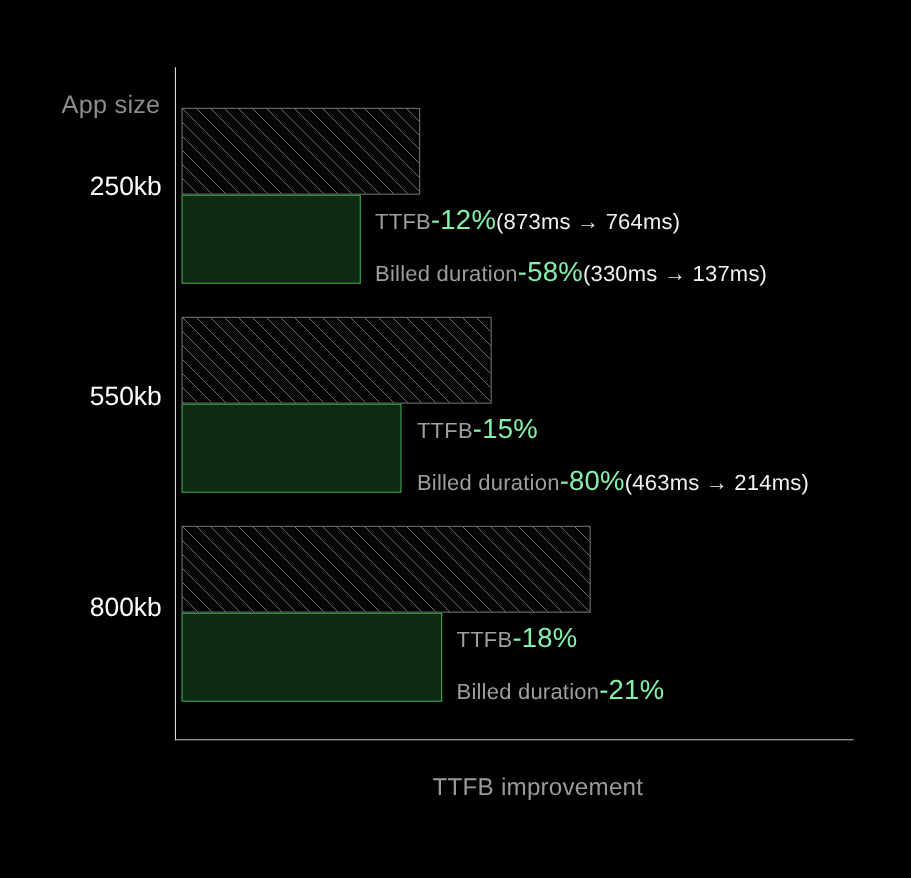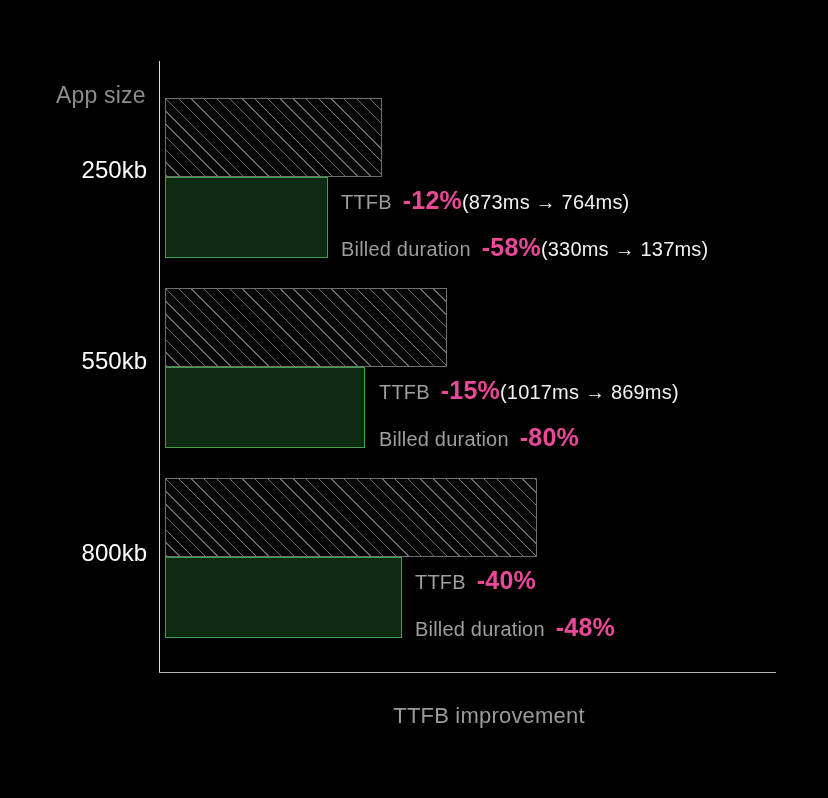--- a/index.html
+++ b/index.html
@@ -111,23 +111,22 @@
     align-items: baseline;
     white-space: nowrap;
   }
   .metric-name {
     font-size: 20px;
     color: #9e9e9e;
     letter-spacing: 0.2px;
   }
   .metric-pct {
     font-size: 25px;
-    font-weight: bold;
-    color: #ec4899;
-    margin-left: 11px;
+    font-weight: normal;
+    color: #86efac;
     letter-spacing: 0.2px;
   }
   .metric-delta {
     font-size: 20px;
     color: #f2f2f2;
     letter-spacing: 0.2px;
   }
 </style>
 </head>
 <body>
@@ -161,42 +160,42 @@
   <div class="cat-label-wrap" style="top:368px;">
     <span class="cat-label-inner">550kb</span>
   </div>
   <div class="bar bar-before" style="left:165px; top:288px; width:282px; height:79px;"></div>
   <div class="bar bar-after" style="left:165px; top:367px; width:200px; height:81px;"></div>
 
   <div class="metrics" style="left:379px; top:376px;">
     <div class="metric-row">
       <span class="metric-name">TTFB</span>
       <span class="metric-pct">-15%</span>
-      <span class="metric-delta">(1017ms → 869ms)</span>
     </div>
     <div class="metric-row" style="margin-top:18px;">
       <span class="metric-name">Billed duration</span>
       <span class="metric-pct">-80%</span>
+      <span class="metric-delta">(463ms → 214ms)</span>
     </div>
   </div>
 
   <div class="cat-label-wrap" style="top:560px;">
     <span class="cat-label-inner">800kb</span>
   </div>
   <div class="bar bar-before" style="left:165px; top:478px; width:372px; height:79px;"></div>
   <div class="bar bar-after" style="left:165px; top:557px; width:237px; height:81px;"></div>
 
   <div class="metrics" style="left:415px; top:566px;">
     <div class="metric-row">
       <span class="metric-name">TTFB</span>
-      <span class="metric-pct">-40%</span>
+      <span class="metric-pct">-18%</span>
     </div>
     <div class="metric-row" style="margin-top:18px;">
       <span class="metric-name">Billed duration</span>
-      <span class="metric-pct">-48%</span>
+      <span class="metric-pct">-21%</span>
     </div>
   </div>
 
   <div class="x-axis-title">
     <span class="x-axis-title-inner">TTFB improvement</span>
   </div>
 
 </div>
 
 </body></html>

